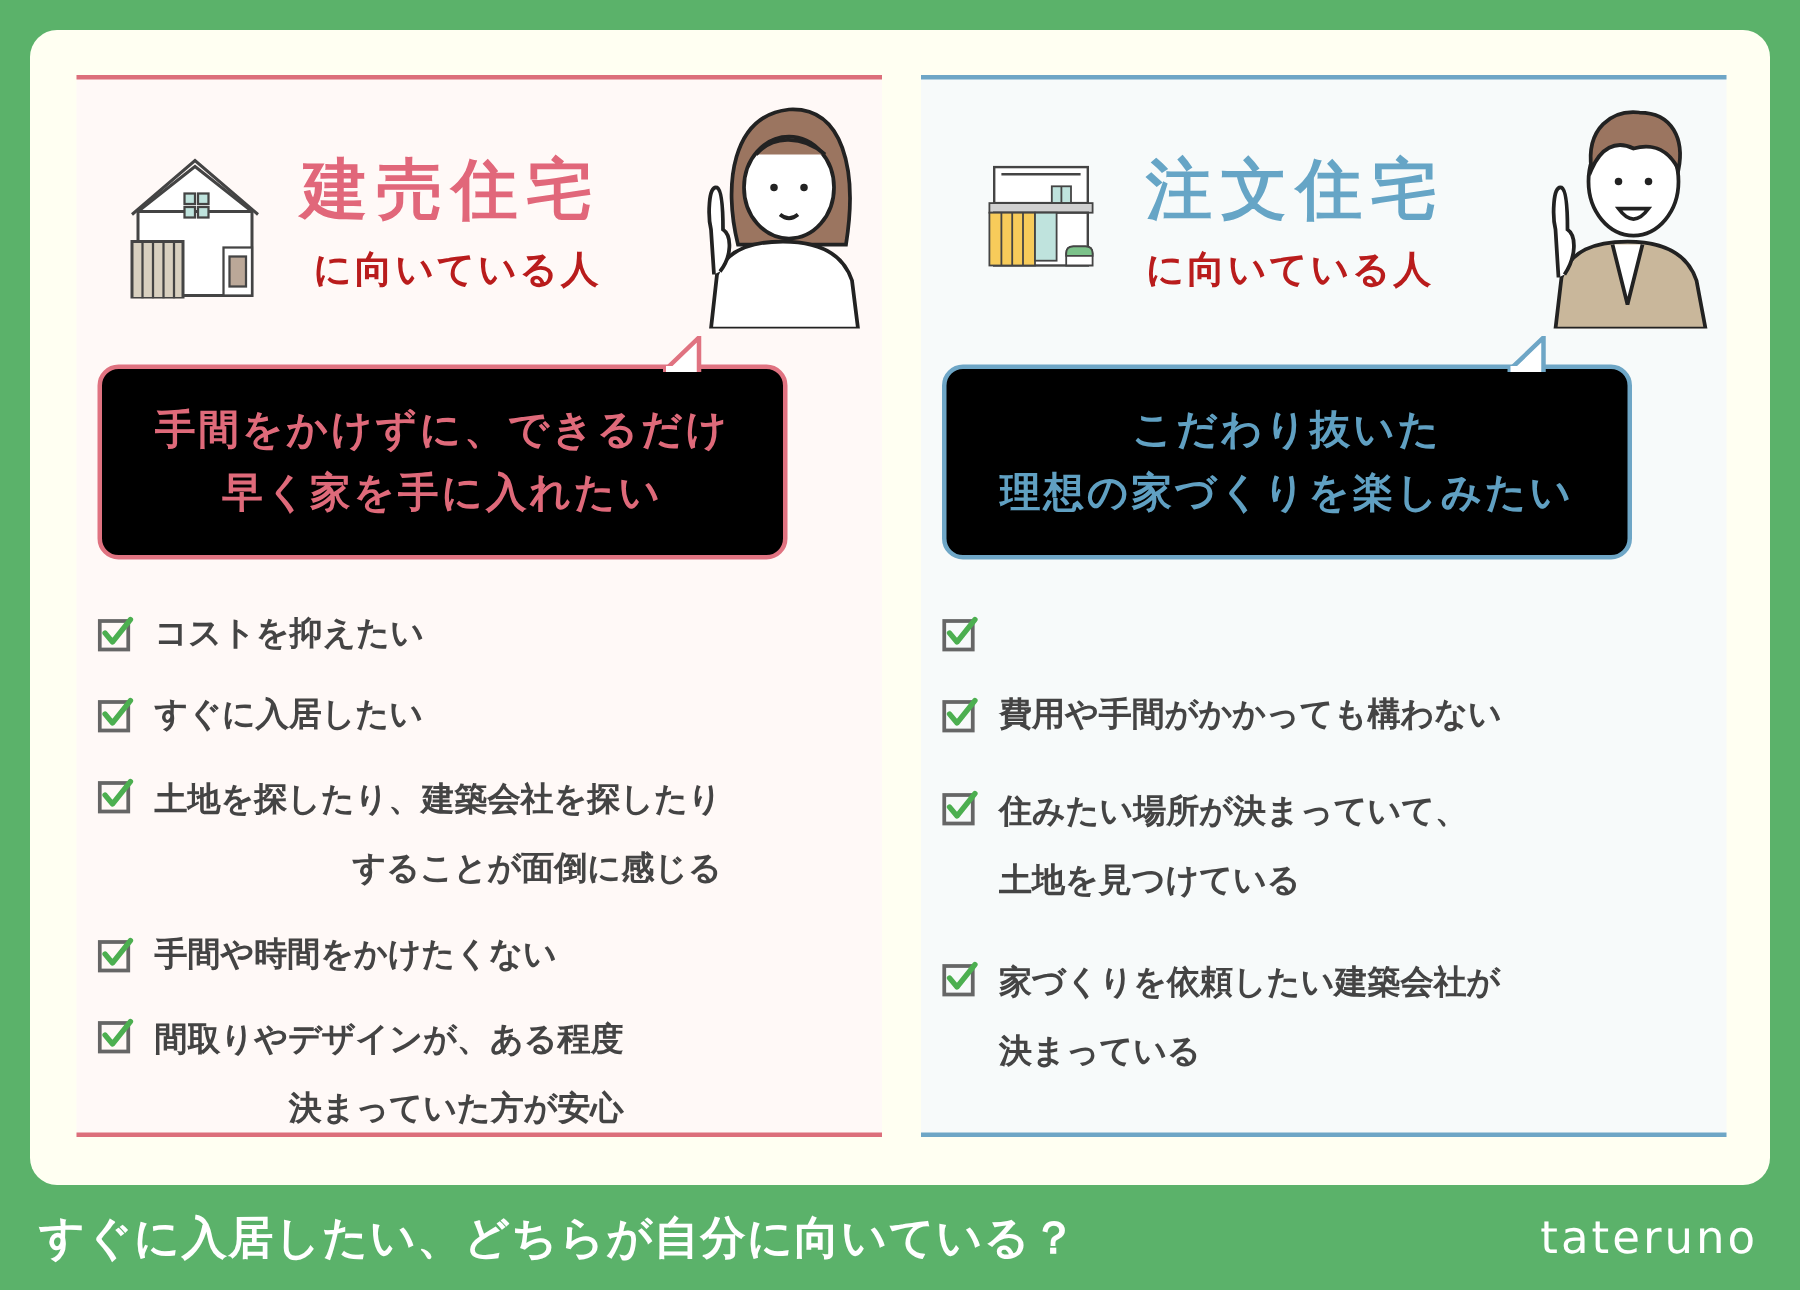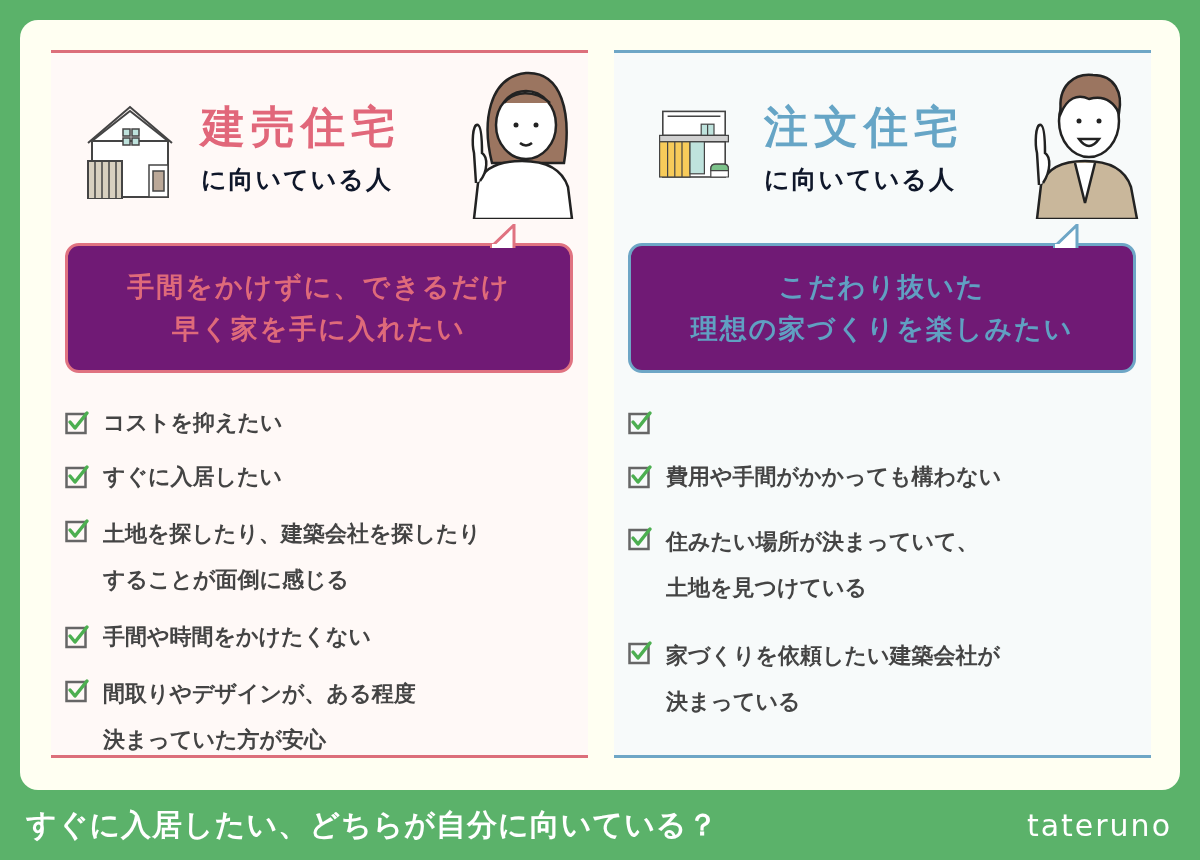--- a/index.html
+++ b/index.html
@@ -14,36 +14,36 @@
     left: 20px; top: 20px;
     width: 1160px; height: 770px;
     background: #fffff2;
     border-radius: 18px;
   }
   .panel {
     position: absolute;
     top: 30px;
     width: 537px; height: 708px;
   }
-  .panel.left { left: 31px; background: #fff9f7; border-top: 3px solid #dc6f7b; border-bottom: 3px solid #dc6f7b; }
+  .panel.left { left: 31px; background: #fff9f7; border-top: 3px solid #dc6f7b; border-bottom: 3px solid #dc6f7b; text-align: right; }
   .panel.right { left: 594px; background: #f7fafa; border-top: 3px solid #6ea6c6; border-bottom: 3px solid #6ea6c6; }
 
   .house { position: absolute; left: 34px; top: 46px; width: 90px; height: 100px; }
   .title-wrap { position: absolute; left: 150px; top: 52px; }
   .title { font-size: 44px; font-weight: bold; letter-spacing: 6px; line-height: 1; }
   .left .title { color: #e1677a; }
   .right .title { color: #66a5c6; text-align: right; }
-  .subtitle { font-size: 25px; font-weight: bold; color: #0f172a; margin-top: 14px; letter-spacing: 2px; }
+  .subtitle { font-size: 25px; font-weight: bold; color: #b91c1c; margin-top: 14px; letter-spacing: 2px; }
   .person { position: absolute; right: 8px; top: 10px; width: 116px; height: 156px; }
 
   .bubble {
     position: absolute; left: 14px; top: 190px;
-    width: 508px; height: 130px;
+    width: 460px; height: 130px;
     border: 3px solid; border-radius: 14px;
-    background: #701a75;
+    background: #000000;
     display: flex; flex-direction: column; align-items: center; justify-content: center;
   }
   .left .bubble { border-color: #e07381; }
   .right .bubble { border-color: #6ea6c6; }
   .bubble-tail { position: absolute; top: -22px; right: 50px; width: 30px; height: 24px; }
   .bubble-line { font-size: 27px; font-weight: bold; line-height: 42px; letter-spacing: 2px; }
   .left .bubble-line { color: #df6a7a; }
   .right .bubble-line { color: #60a0c2; }
 
   .checklist { position: absolute; left: 14px; top: 350px; width: 520px; list-style: none; }

